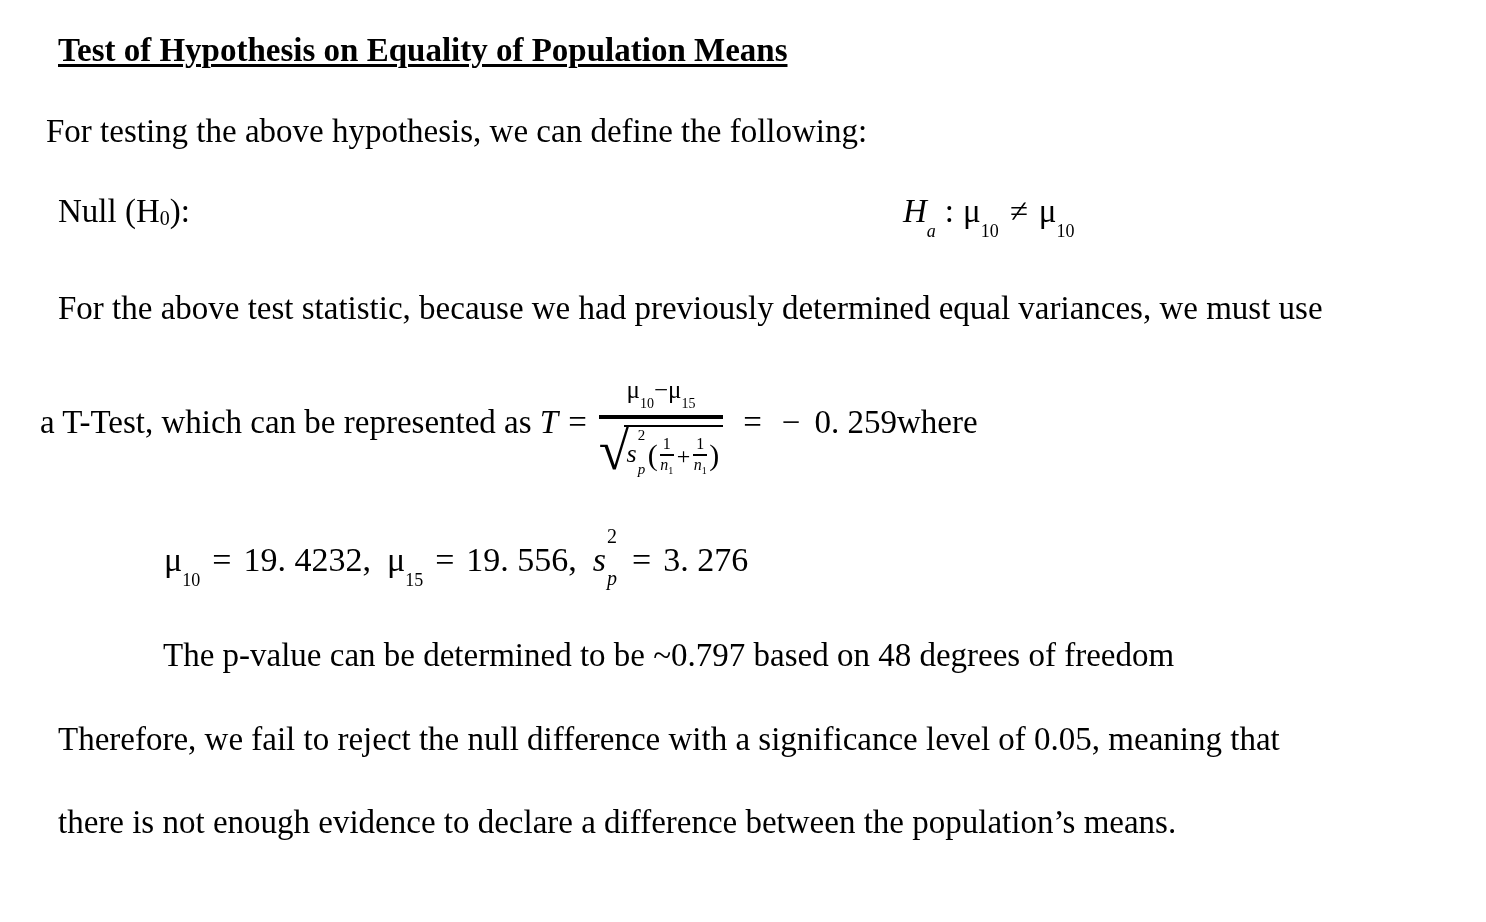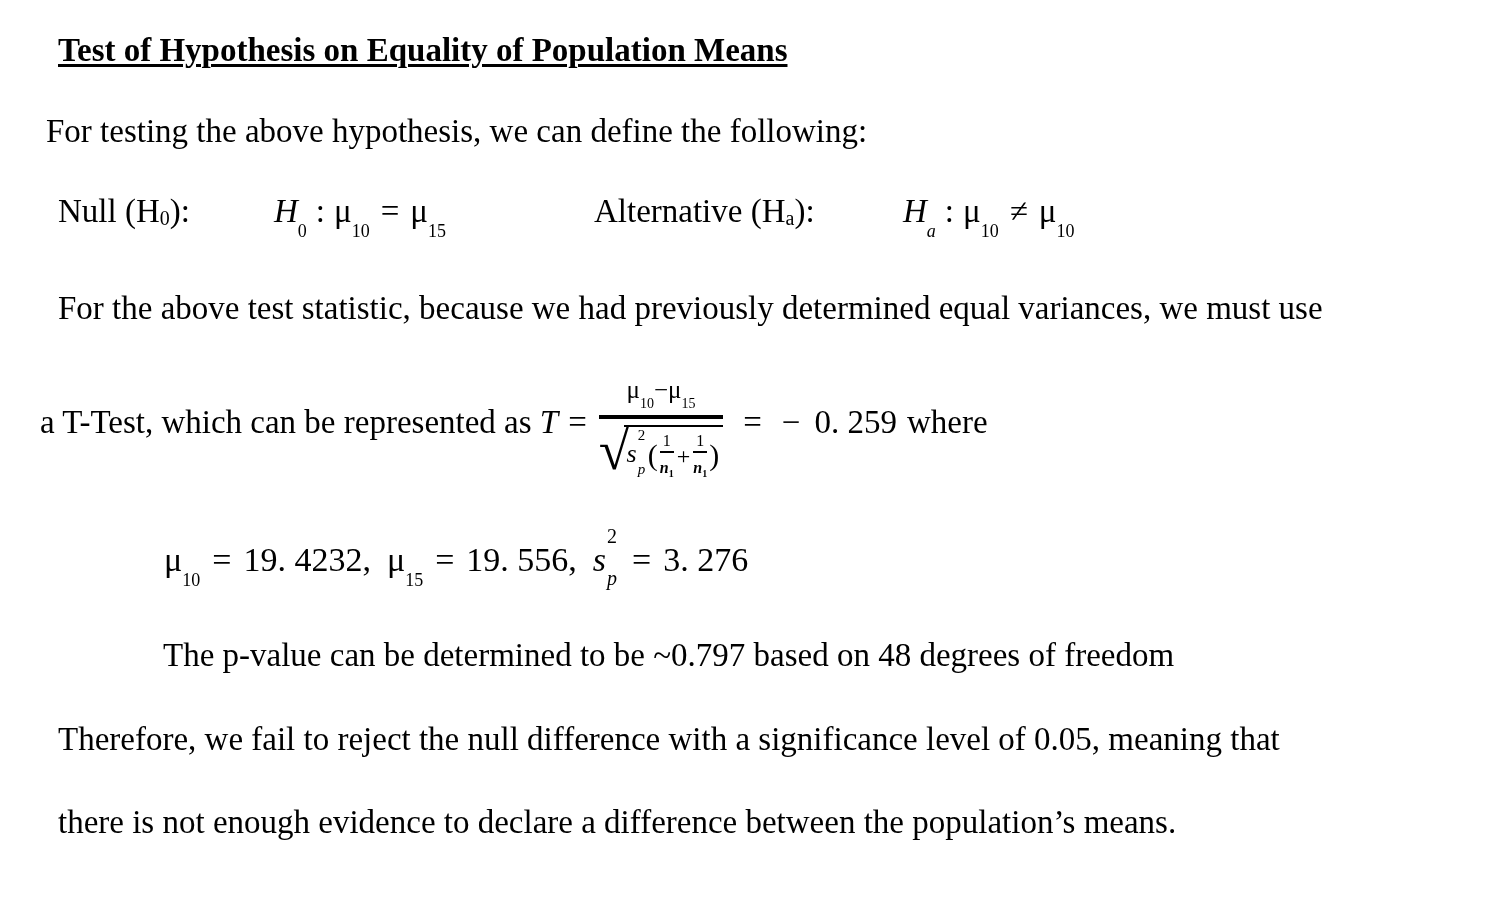--- a/index.html
+++ b/index.html
@@ -27,21 +27,21 @@
   .hyp-item{position:absolute;top:0;white-space:nowrap;}
   
   .formula-row{
     position:absolute;left:40px;top:352px;height:150px;
     display:flex;align-items:center;white-space:nowrap;font-size:33px;
   }
   .raise{transform:translateY(-5px);}
   .feq1{margin:0 8px 0 10px;}
   .feq2{margin:0 20px 0 16px;}
   .fminus{margin-right:14px;}
-  .fval{margin-right:10px;}
+  .fval{}
   .frac{display:inline-flex;flex-direction:column;align-items:center;margin:0 4px;}
   .fnum{font-size:25px;line-height:1.15;padding:0 16px 3px 16px;}
   .fbar{height:4px;background:#000;align-self:stretch;}
   .fden{padding-top:6px;display:flex;justify-content:center;}
   .sqrt{display:inline-flex;align-items:flex-start;}
   .radsign{font-size:56px;line-height:0.95;margin-right:-6px;transform:translateY(-1px);}
   .radicand{
     display:inline-flex;align-items:center;border-top:2px solid #000;
     padding:4px 4px 0 3px;font-size:26px;line-height:1;height:52px;box-sizing:border-box;
   }
@@ -49,46 +49,40 @@
   .ss{position:relative;display:inline-block;}
   .ss-sm{width:11px;height:26px;}
   .ss-sm .ss-t{position:absolute;left:1px;top:-13px;font-size:15px;line-height:1;}
   .ss-sm .ss-b{position:absolute;left:1px;top:21px;font-size:15px;line-height:1;font-style:italic;}
   .ss-lg{width:14px;height:34px;}
   .ss-lg .ss-t{position:absolute;left:1px;top:-11px;font-size:20px;line-height:1;}
   .ss-lg .ss-b{position:absolute;left:1px;top:31px;font-size:20px;line-height:1;font-style:italic;}
   
   .mf{display:inline-block;text-align:center;vertical-align:middle;margin:0 2px;transform:translateY(2px);}
   .mf-n{display:block;font-size:16px;line-height:1.05;padding:0 3px 1px 3px;border-bottom:2px solid #000;}
-  .mf-d{display:block;font-size:16px;line-height:1.05;padding-top:7px;font-weight:bold;}
+  .mf-d{display:block;font-size:16px;line-height:1.05;padding-top:1px;}
   .paren{font-size:30px;vertical-align:middle;transform:translateY(1px);display:inline-block;}
   .plus{font-size:24px;vertical-align:middle;display:inline-block;transform:translateY(2px);margin:0 1px;}
   
   .values{font-size:34px;}
   .vgap{margin-right:16px;}
   .veq{margin:0 12px;}
 </style>
 </head>
 <body>
 
 <div class="para" style="left:40px;top:30px;">
   <span class="title-text">Test of Hypothesis on Equality of Population Means</span>
 </div>
 
 <div class="para" style="left:28px;top:111px;text-align:center;">For testing the above hypothesis, we can define the following:</div>
 
 <div class="para" style="left:0;top:191px;width:1243px;height:70px;">
   <span class="hyp-item" style="left:40px;">
     <span>Null (H</span><span class="tsub">0</span><span>):</span>
-  </span>
-  <span class="hyp-item" style="left:256px;">
-    <span class="it">H</span><span class="msub">0</span><span class="mcolon">:</span><span>μ</span><span class="msub">10</span><span class="mop">=</span><span>μ</span><span class="msub">15</span>
-  </span>
-  <span class="hyp-item" style="left:576px;">
-    <span>Alternative (H</span><span class="tsub">a</span><span>):</span>
   </span>
   <span class="hyp-item" style="left:885px;">
     <span class="it">H</span><span class="msub it">a</span><span class="mcolon">:</span><span>μ</span><span class="msub">10</span><span class="mop">≠</span><span>μ</span><span class="msub">10</span>
   </span>
 </div>
 
 <div class="para" style="left:40px;top:288px;">For the above test statistic, because we had previously determined equal variances, we must use</div>
 
 <div class="formula-row">
   <span class="raise"><span>a T-Test, which can be represented as </span><span class="it">T</span></span>

